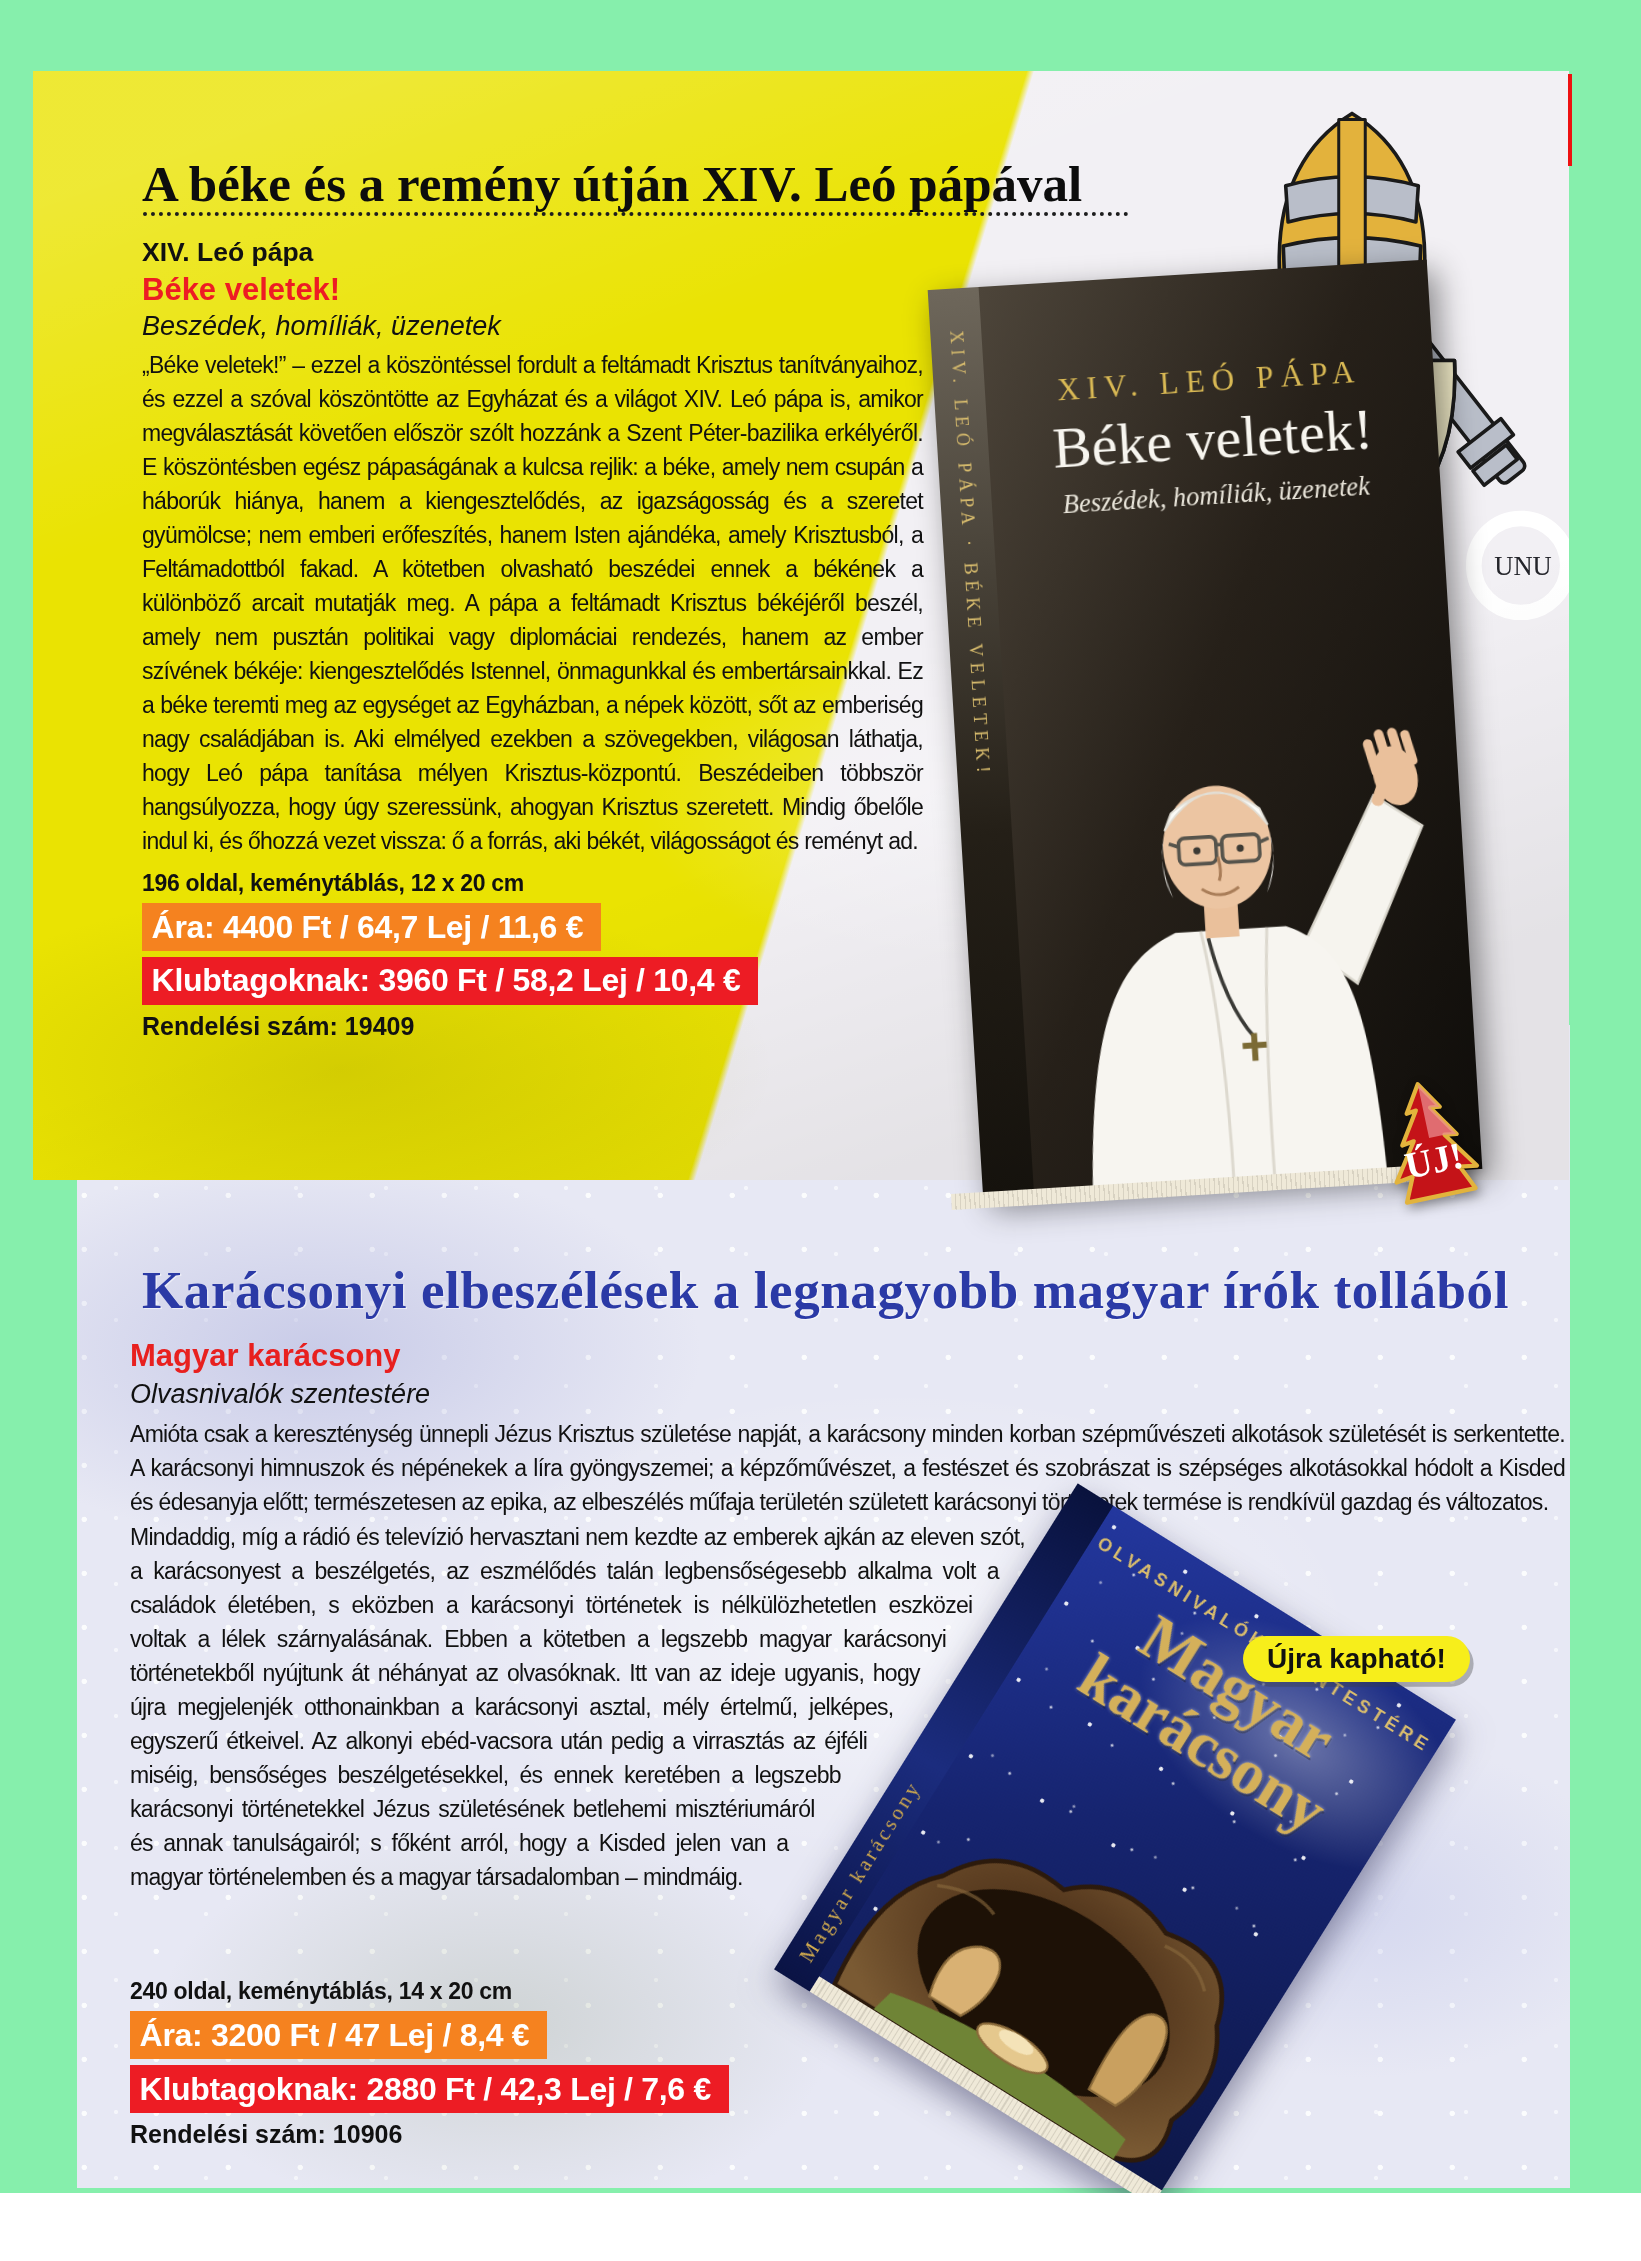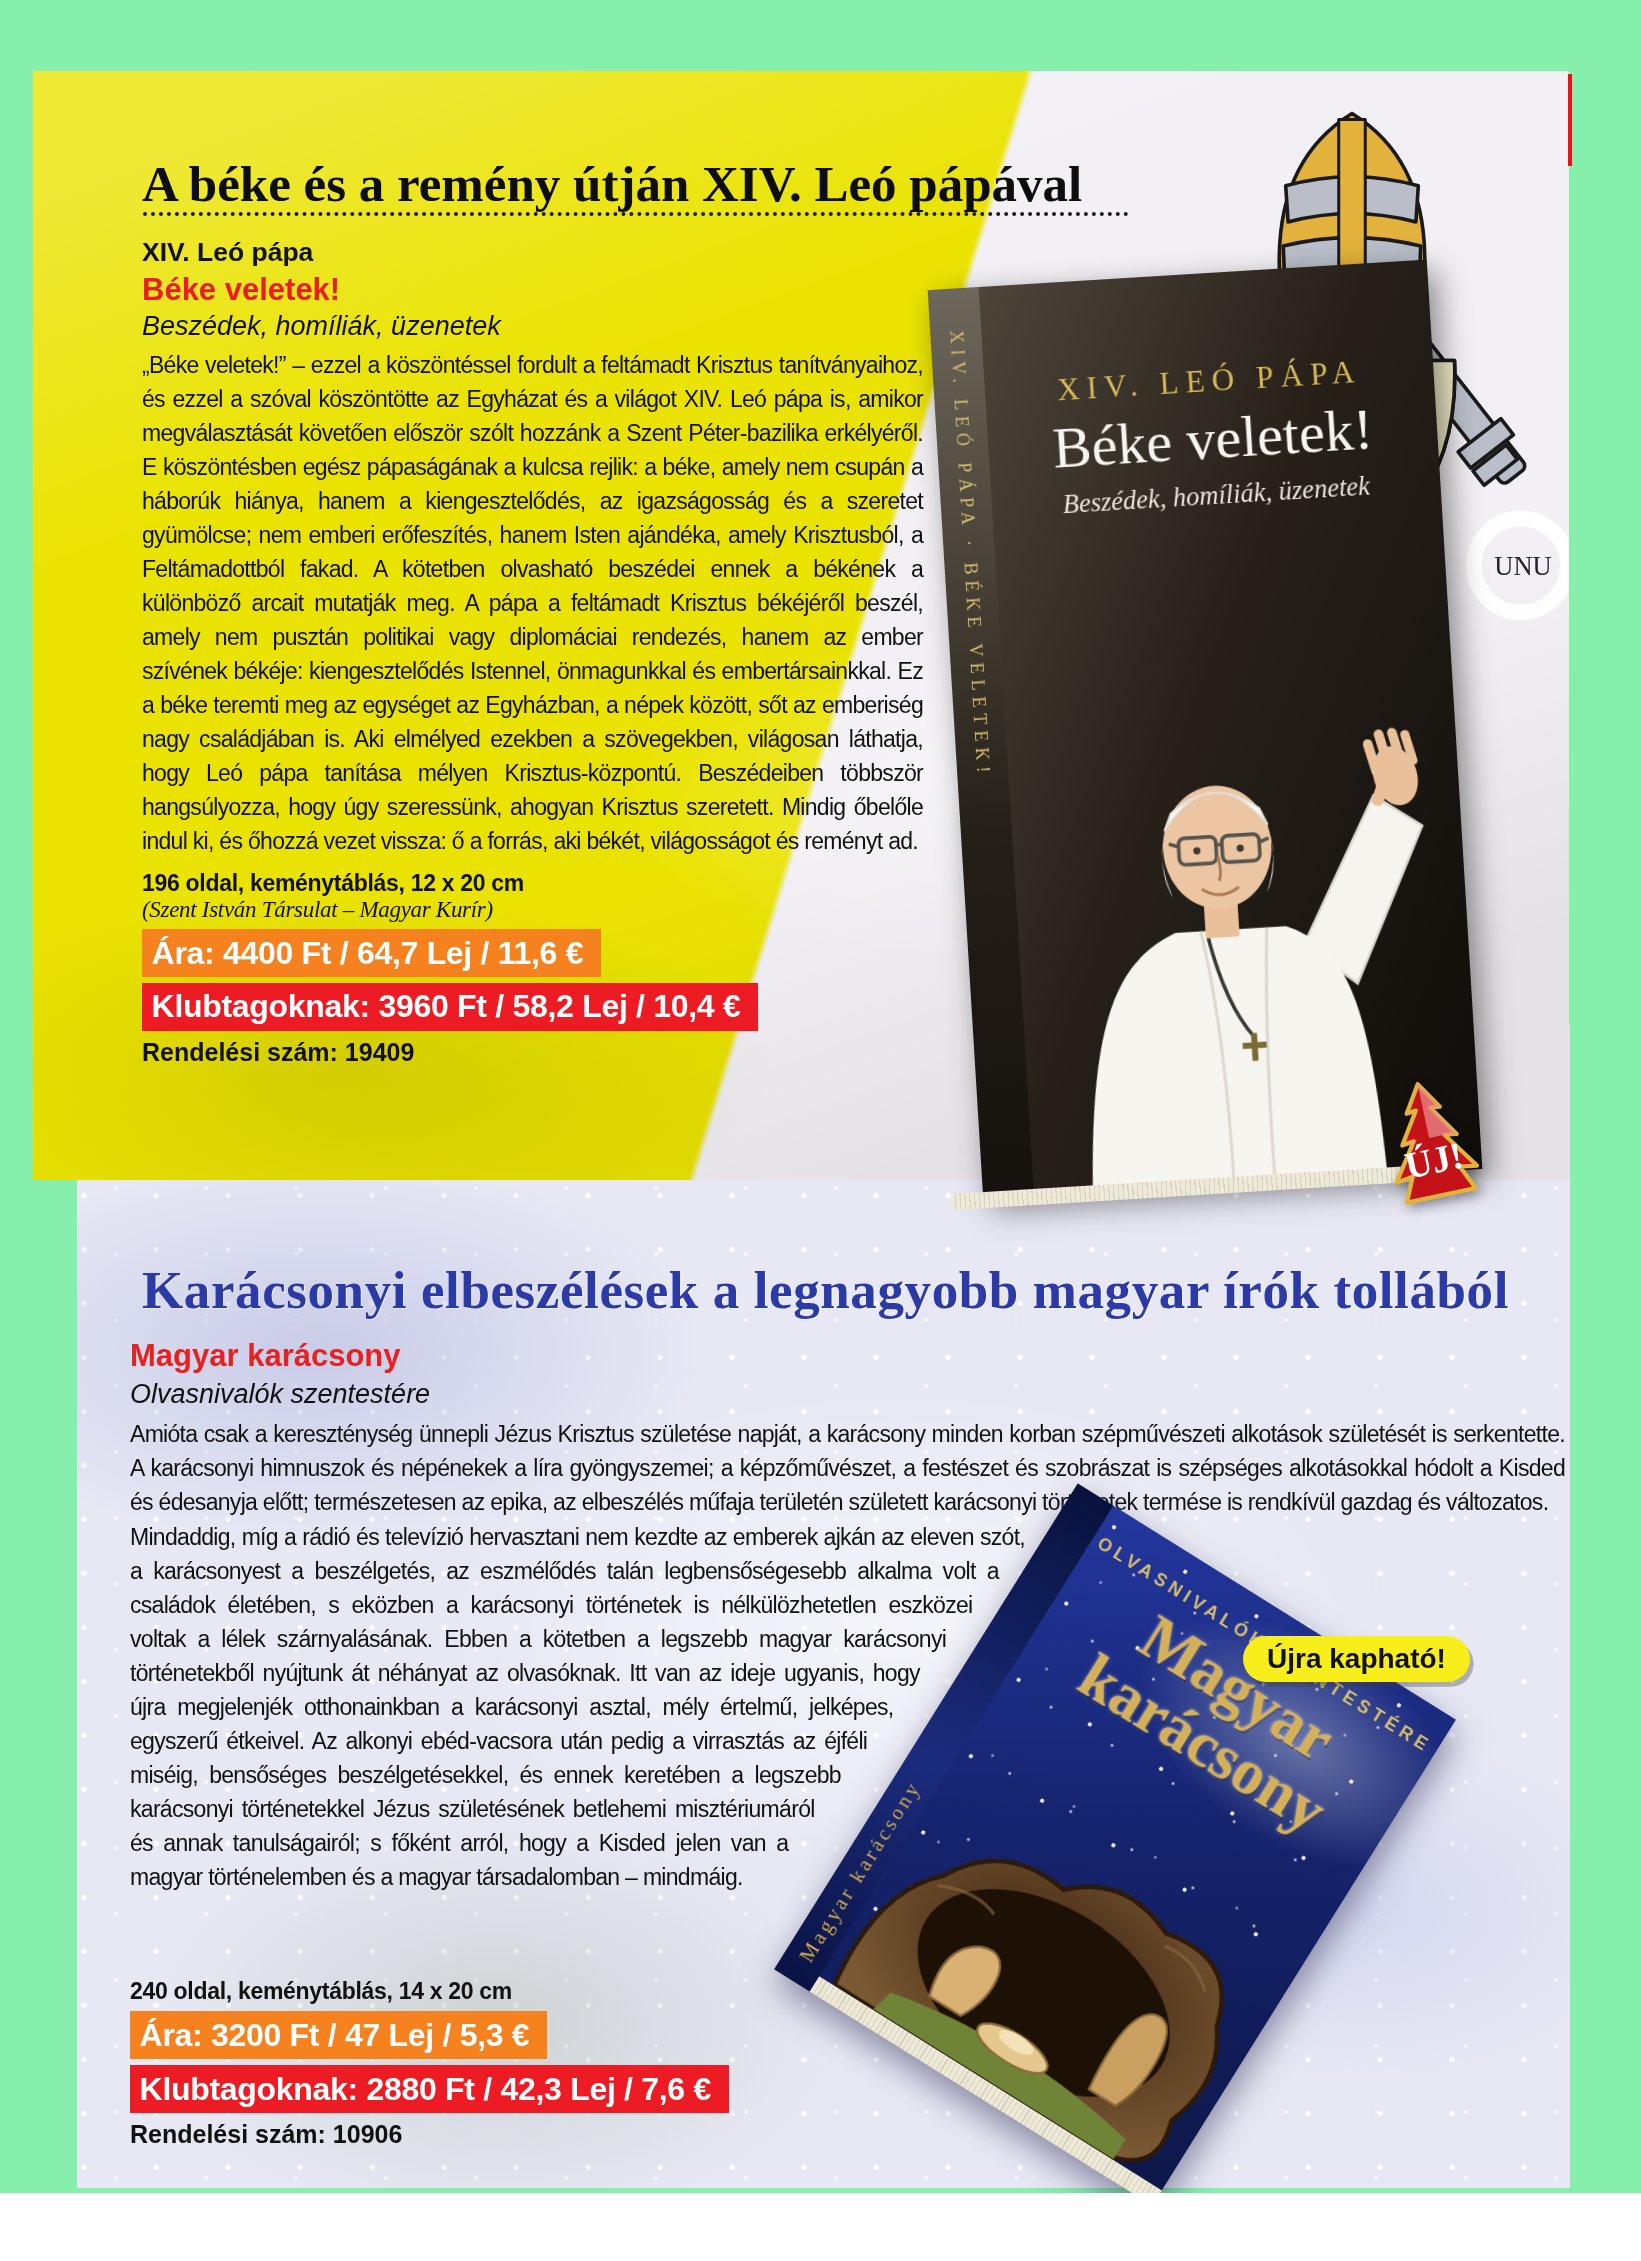--- a/index.html
+++ b/index.html
@@ -164,21 +164,20 @@
 
   <h1 class="h1" data-interactable="false">A béke és a remény útján XIV. Leó pápával</h1>
   <div class="dotted" data-interactable="false"></div>
 
   <div class="col1" data-interactable="false">
     <div class="kicker" data-interactable="false">XIV. Leó pápa</div>
     <div class="bt-red" data-interactable="false">Béke veletek!</div>
     <div class="sub-it" data-interactable="false">Beszédek, homíliák, üzenetek</div>
     <p class="body" data-interactable="false">„Béke veletek!” – ezzel a köszöntéssel fordult a feltámadt Krisztus tanítványaihoz, és ezzel a szóval köszöntötte az Egyházat és a világot XIV. Leó pápa is, amikor megválasztását követően először szólt hozzánk a Szent Péter-bazilika erkélyéről. E köszöntésben egész pápaságának a kulcsa rejlik: a béke, amely nem csupán a háborúk hiánya, hanem a kiengesztelődés, az igazságosság és a szeretet gyümölcse; nem emberi erőfeszítés, hanem Isten ajándéka, amely Krisztusból, a Feltámadottból fakad. A kötetben olvasható beszédei ennek a békének a különböző arcait mutatják meg. A pápa a feltámadt Krisztus békéjéről beszél, amely nem pusztán politikai vagy diplomáciai rendezés, hanem az ember szívének békéje: kiengesztelődés Istennel, önmagunkkal és embertársainkkal. Ez a béke teremti meg az egységet az Egyházban, a népek között, sőt az emberiség nagy családjában is. Aki elmélyed ezekben a szövegekben, világosan láthatja, hogy Leó pápa tanítása mélyen Krisztus-központú. Beszédeiben többször hangsúlyozza, hogy úgy szeressünk, ahogyan Krisztus szeretett. Mindig őbelőle indul ki, és őhozzá vezet vissza: ő a forrás, aki békét, világosságot és reményt ad.</p>
     <div class="specs" data-interactable="false">196 oldal, keménytáblás, 12 x 20 cm</div>
-    <div class="pub" data-interactable="false">(Szent István Társulat – Magyar Kurír)</div>
     <div><span class="bar orange" data-interactable="false">Ára: 4400 Ft / 64,7 Lej / 11,6 €</span></div>
     <div><span class="bar red" data-interactable="false">Klubtagoknak: 3960 Ft / 58,2 Lej / 10,4 €</span></div>
     <div class="order" data-interactable="false">Rendelési szám: 19409</div>
   </div>
 
   <div class="book1" data-interactable="false">
     <div class="spine1" data-interactable="false">
       <div class="spine1-txt" data-interactable="false">XIV. LEÓ PÁPA · BÉKE VELETEK!</div>
     </div>
     <div class="cover1" data-interactable="false">
@@ -229,21 +228,21 @@
   <div class="col2" data-interactable="false">
     <h2 class="fancy" data-interactable="false">Karácsonyi elbeszélések a legnagyobb magyar írók tollából</h2>
     <div class="bt-red2" data-interactable="false">Magyar karácsony</div>
     <div class="sub-it2" data-interactable="false">Olvasnivalók szentestére</div>
     <p class="body" data-interactable="false">Amióta csak a kereszténység ünnepli Jézus Krisztus születése napját, a karácsony minden korban szépművészeti alkotások születését is serkentette. A karácsonyi himnuszok és népénekek a líra gyöngyszemei; a képzőművészet, a festészet és szobrászat is szépséges alkotásokkal hódolt a Kisded és édesanyja előtt; természetesen az epika, az elbeszélés műfaja területén született karácsonyi történetek termése is rendkívül gazdag és változatos.</p>
     <div class="wrapzone" data-interactable="false">
       <div class="floatshape" data-interactable="false"></div>
       <p class="body" style="margin-top:1.2px;" data-interactable="false">Mindaddig, míg a rádió és televízió hervasztani nem kezdte az emberek ajkán az eleven szót, a karácsonyest a beszélgetés, az eszmélődés talán legbensőségesebb alkalma volt a családok életében, s eközben a karácsonyi történetek is nélkülözhetetlen eszközei voltak a lélek szárnyalásának. Ebben a kötetben a legszebb magyar karácsonyi történetekből nyújtunk át néhányat az olvasóknak. Itt van az ideje ugyanis, hogy újra megjelenjék otthonainkban a karácsonyi asztal, mély értelmű, jelképes, egyszerű étkeivel. Az alkonyi ebéd-vacsora után pedig a virrasztás az éjféli miséig, bensőséges beszélgetésekkel, és ennek keretében a legszebb karácsonyi történetekkel Jézus születésének betlehemi misztériumáról és annak tanulságairól; s főként arról, hogy a Kisded jelen van a magyar történelemben és a magyar társadalomban – mindmáig.</p>
     </div>
     <div class="specs" data-interactable="false">240 oldal, keménytáblás, 14 x 20 cm</div>
-    <div><span class="bar orange" data-interactable="false">Ára: 3200 Ft / 47 Lej / 5,3 €</span></div>
+    <div><span class="bar orange" data-interactable="false">Ára: 3200 Ft / 47 Lej / 8,4 €</span></div>
     <div><span class="bar red" data-interactable="false">Klubtagoknak: 2880 Ft / 42,3 Lej / 7,6 €</span></div>
     <div class="order" data-interactable="false">Rendelési szám: 10906</div>
   </div>
 
   <div class="book2" data-interactable="false">
     <div class="spine2" data-interactable="false">
       <div class="spine2-txt" data-interactable="false">Magyar karácsony</div>
     </div>
     <div class="cover2" data-interactable="false">
       <div class="c2-series" data-interactable="false">OLVASNIVALÓK SZENTESTÉRE</div>

